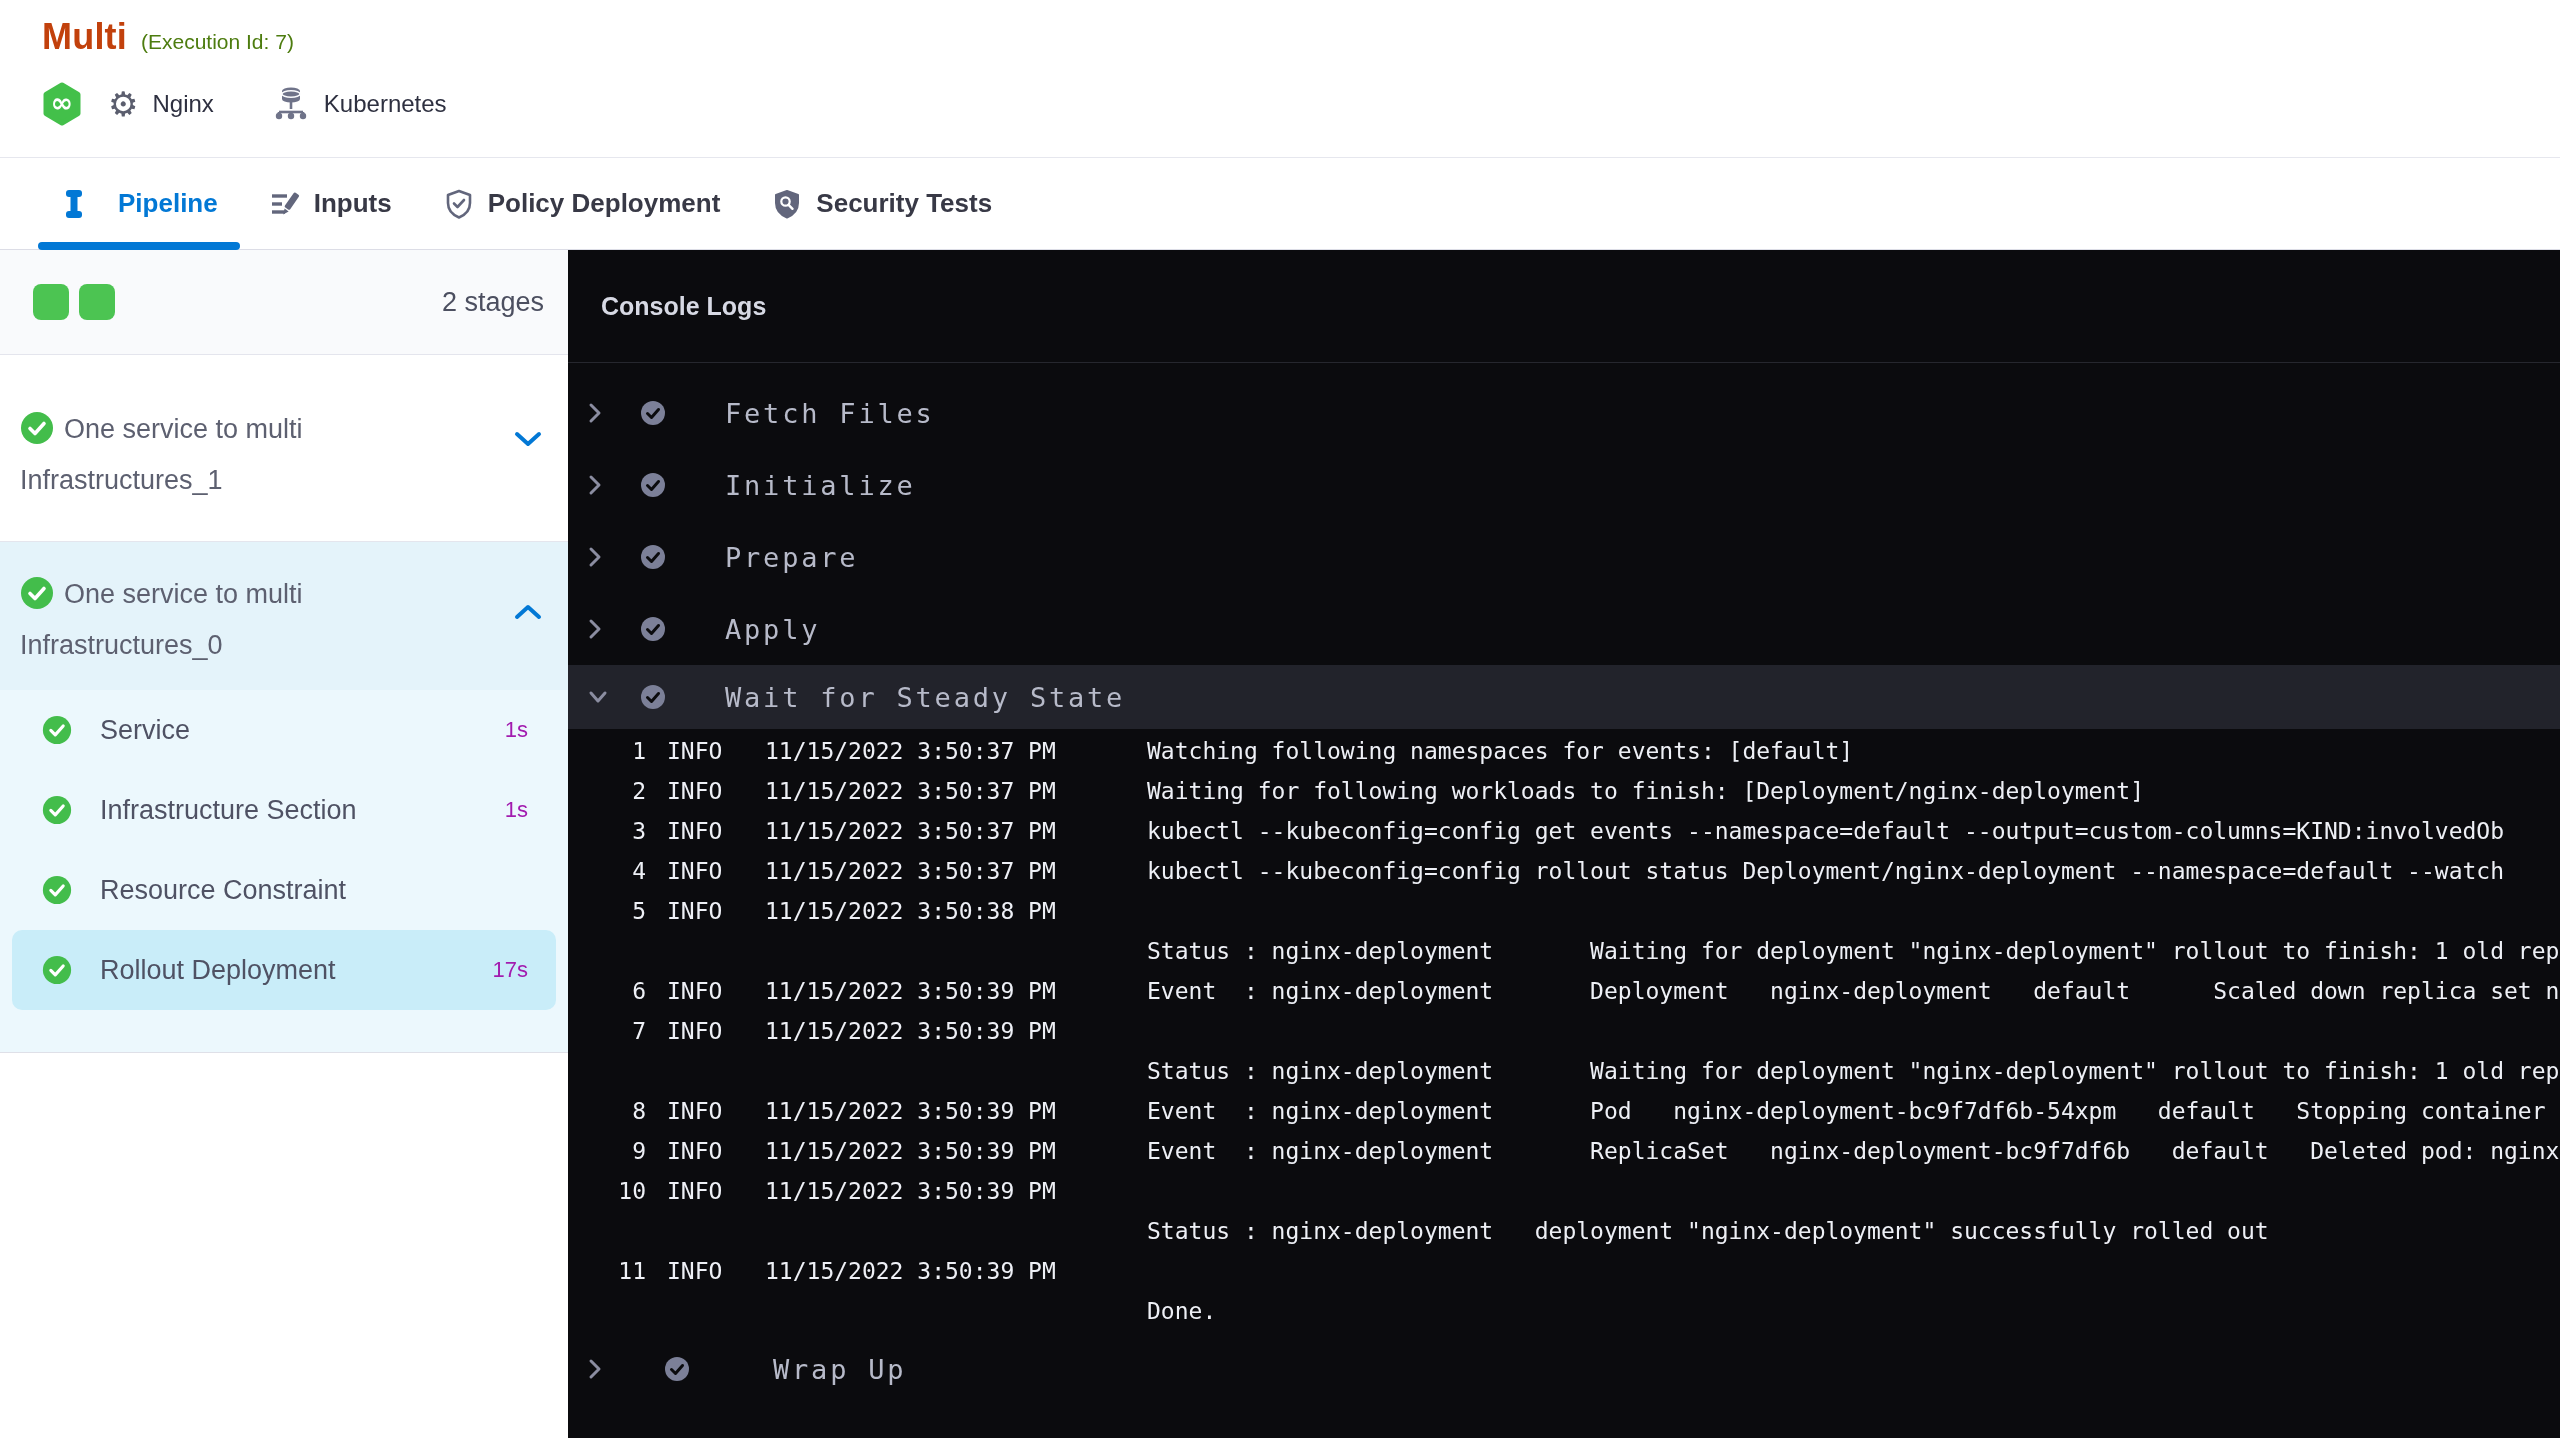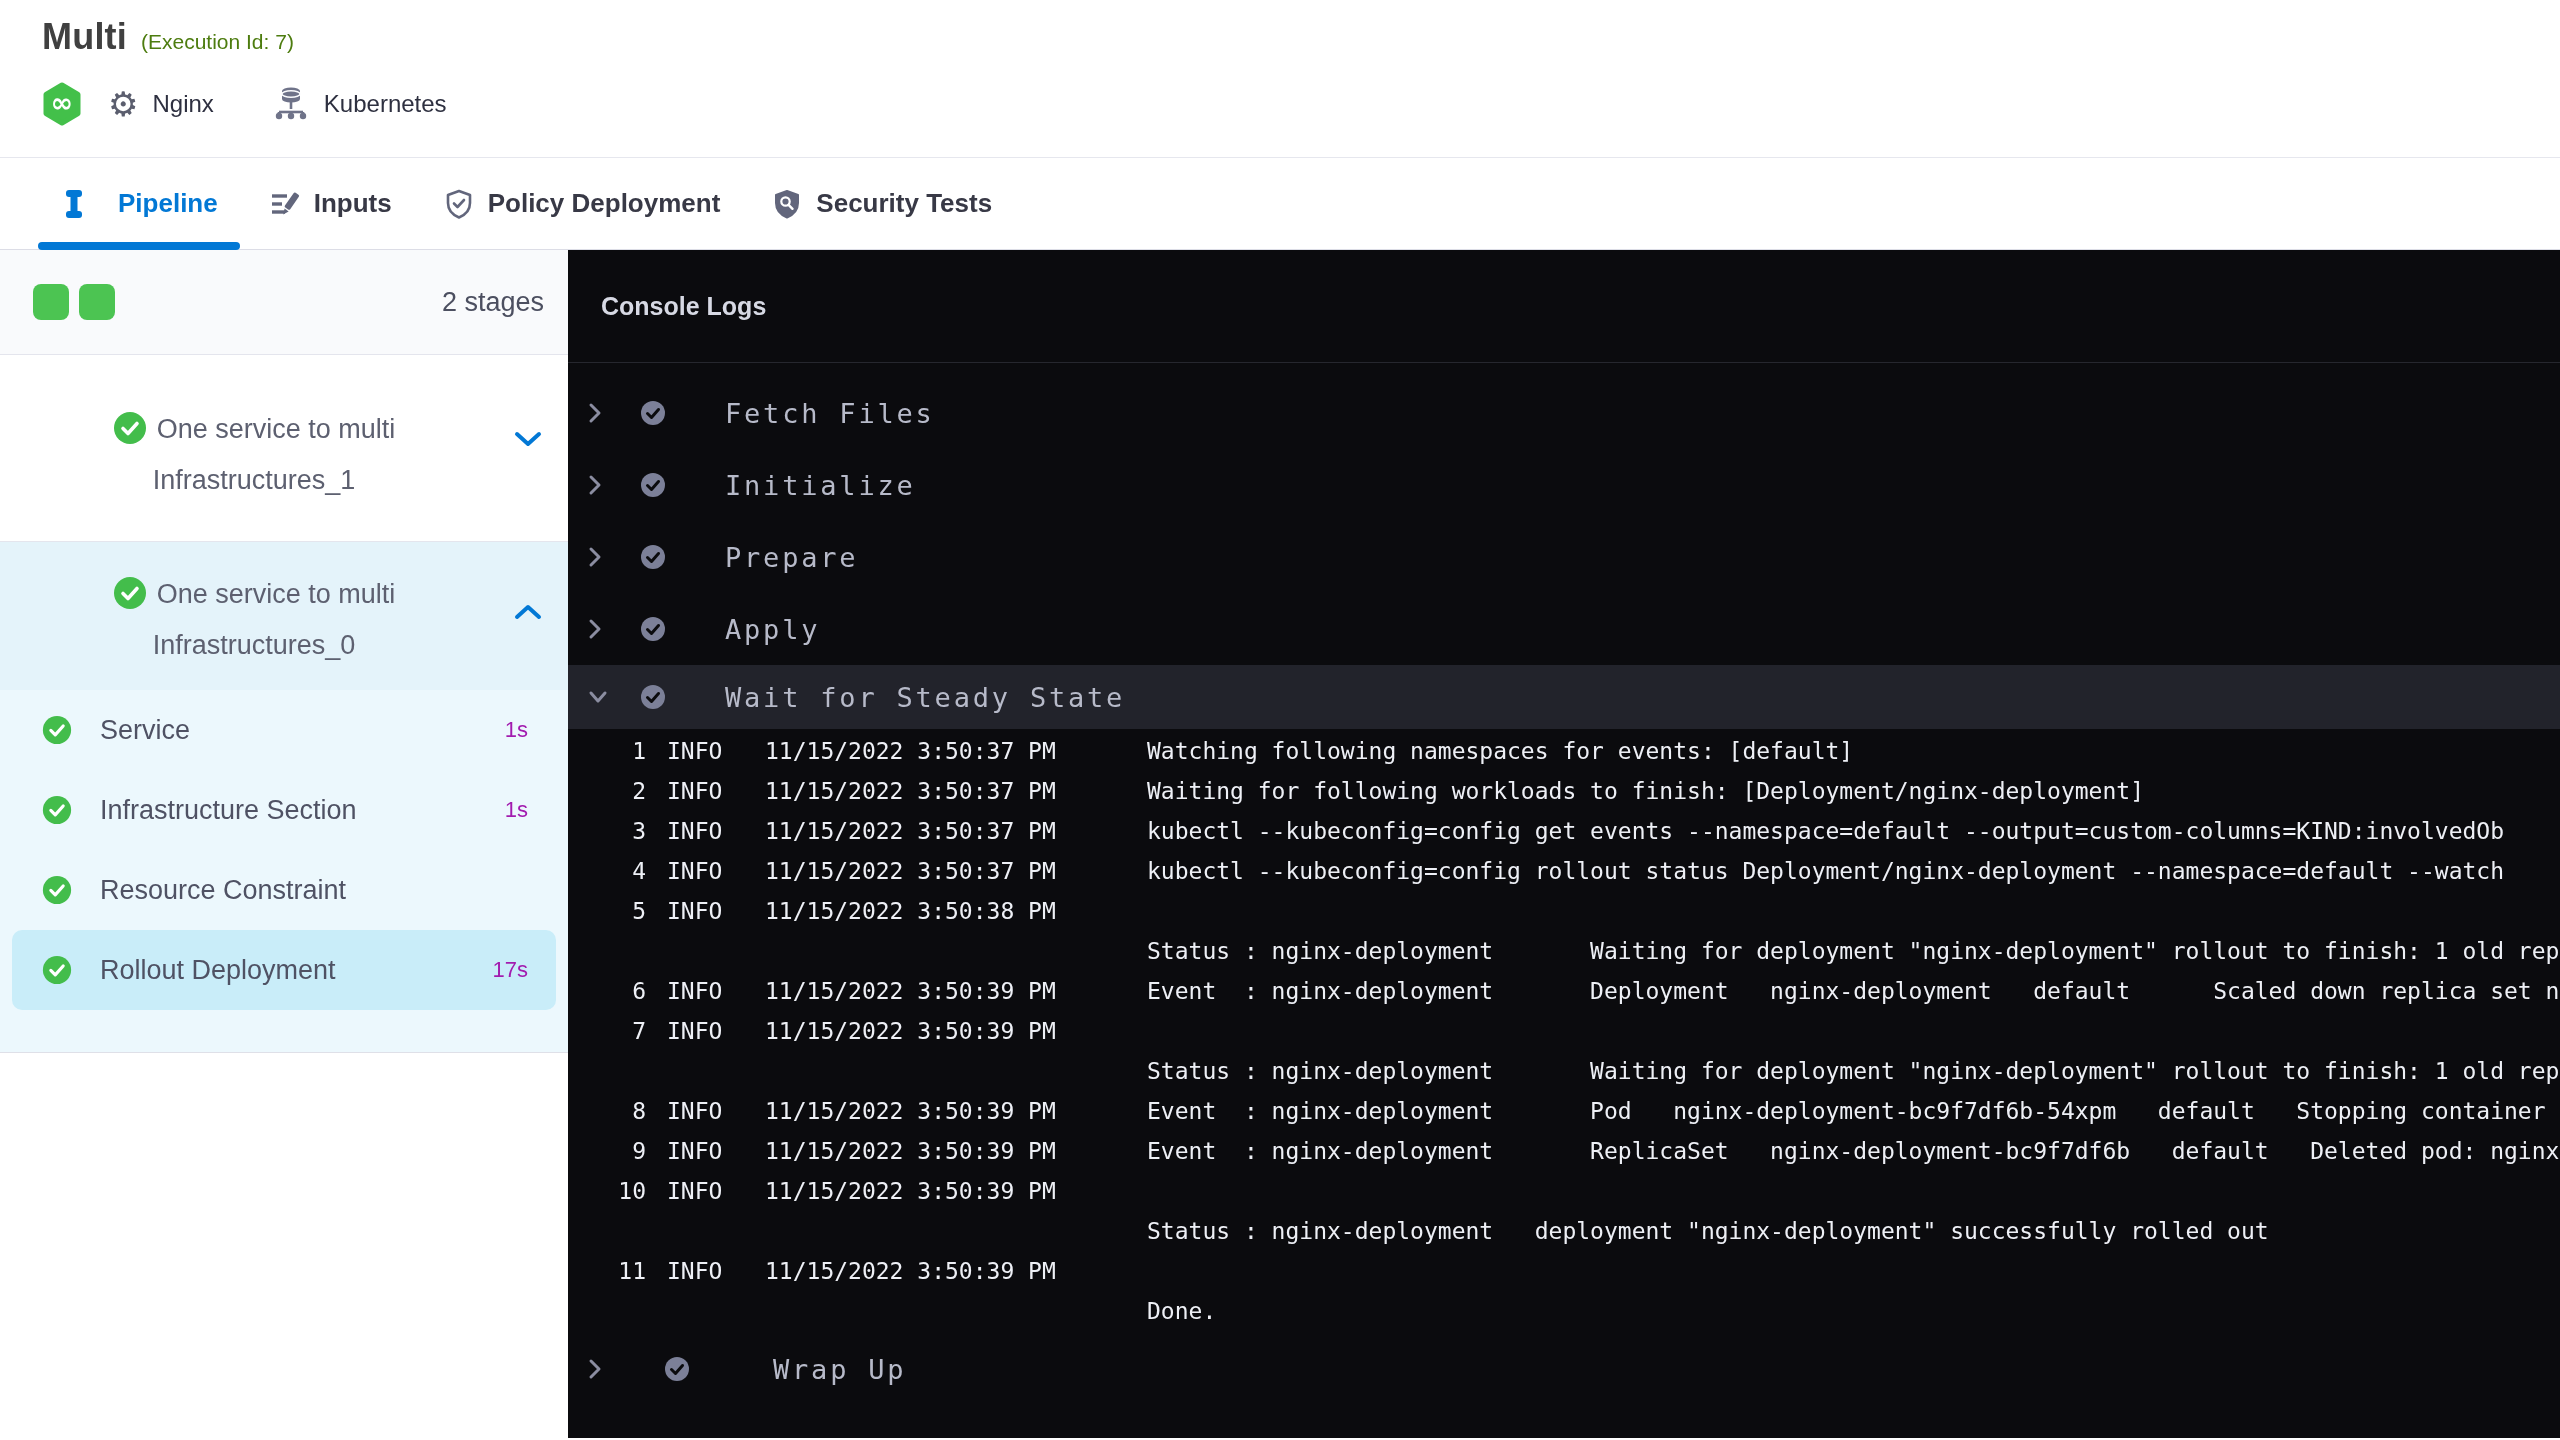--- a/index.html
+++ b/index.html
@@ -2,21 +2,21 @@
 <html><head>
 <meta charset="utf-8">
 <style>
   * { box-sizing: border-box; margin: 0; padding: 0; }
   html,body { width: 2560px; height: 1440px; overflow: hidden; }
   body { font-family: "Liberation Sans", sans-serif; background: #ffffff; color: #22222e; }
 
   
   .hdr { height: 158px; border-bottom: 1px solid #e6e7ee; padding-left: 42px; }
   .title-row { padding-top: 16px; display: flex; align-items: baseline; }
-  .page-title { font-size: 36px; font-weight: 700; color: #404040; letter-spacing: .2px; }
+  .page-title { font-size: 36px; font-weight: 700; color: #c2410c; letter-spacing: .2px; }
   .exec-id { font-size: 21px; color: #4d7c0f; margin-left: 14px; }
   .tag-row { margin-top: 24px; display: flex; align-items: center; }
   .hexwrap { width: 40px; height: 44px; }
   .tag { display: flex; align-items: center; margin-left: 26px; }
   .tag + .tag { margin-left: 58px; }
   .tag .lbl { font-size: 24px; color: #2e3040; margin-left: 14px; }
   .gear-glyph { font-size: 34px; color: #5b5e6e; line-height: 1; }
 
   
   .tabbar { height: 92px; display: flex; align-items: stretch; padding-left: 38px; border-bottom: 1px solid #dcdde6; }
@@ -31,21 +31,21 @@
   .content { display: flex; height: 1188px; }
 
   
   .sidebar { width: 568px; flex: none; display: flex; flex-direction: column; background: #ffffff; }
   .stages-header { height: 105px; background: #f9fafc; border-bottom: 1px solid #e4e5ed;
                    display: flex; align-items: center; padding: 0 24px 0 33px; }
   .sq { width: 36px; height: 36px; border-radius: 8px; background: #4cc452; margin-right: 10px; flex: none; }
   .stage-count { margin-left: auto; font-size: 27px; color: #4c4f60; }
 
   .stage { position: relative; font-size: 27px; line-height: 44px; color: #5d6070; }
-  .stage-text { display: block; padding-right: 60px; text-align: center; }
+  .stage-text { display: block; padding-right: 60px; }
   .stage-check { display: inline-block; vertical-align: -7px; margin-right: 10px; }
   .stage.s1 { padding: 52px 20px 39px 20px; background: #ffffff; border-bottom: 1px solid #e4e5ed; }
   .stage.s2 { padding: 30px 20px 23px 20px; background: #e4f3fa; }
   .stage-chev { position: absolute; right: 26px; }
   .stage.s1 .stage-chev { top: 62px; }
   .stage.s2 .stage-chev { top: 48px; }
 
   .steps { background: #ecf8fd; padding-bottom: 42px; border-bottom: 1px solid #dfe0e8; }
   .step { height: 80px; display: flex; align-items: center; padding: 0 40px 0 42px;
           font-size: 27px; color: #4f5264; cursor: pointer; }

